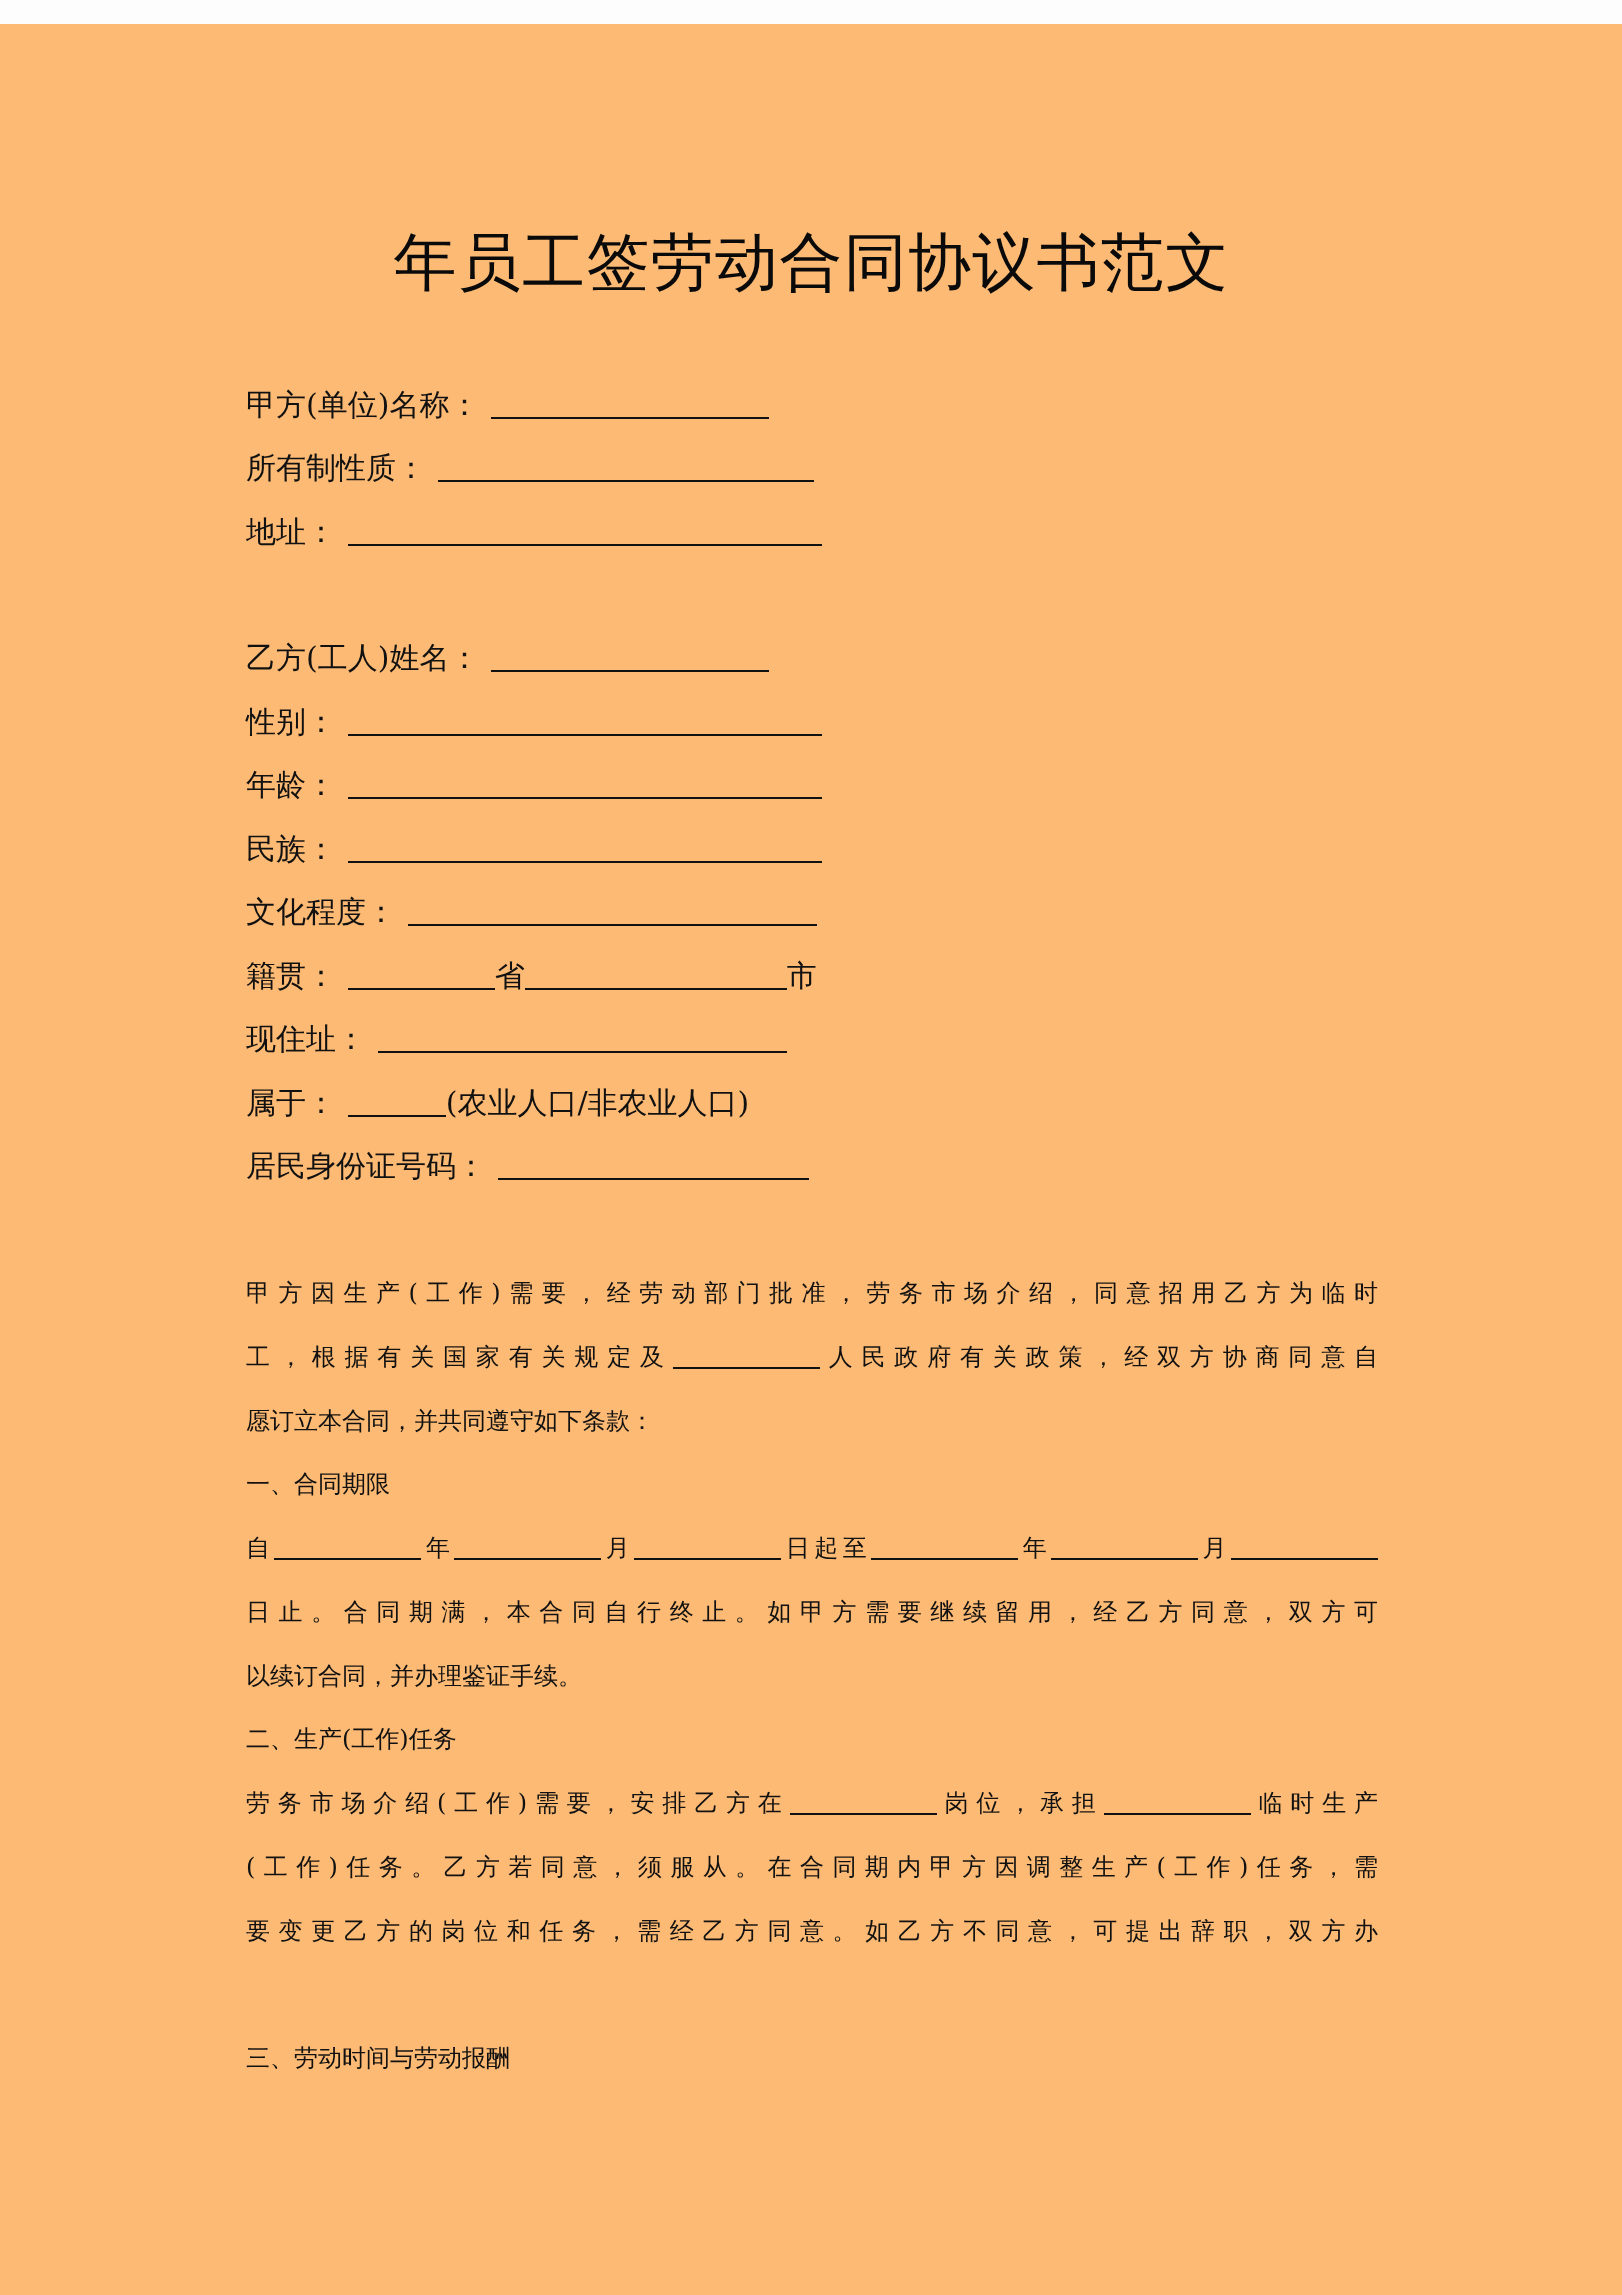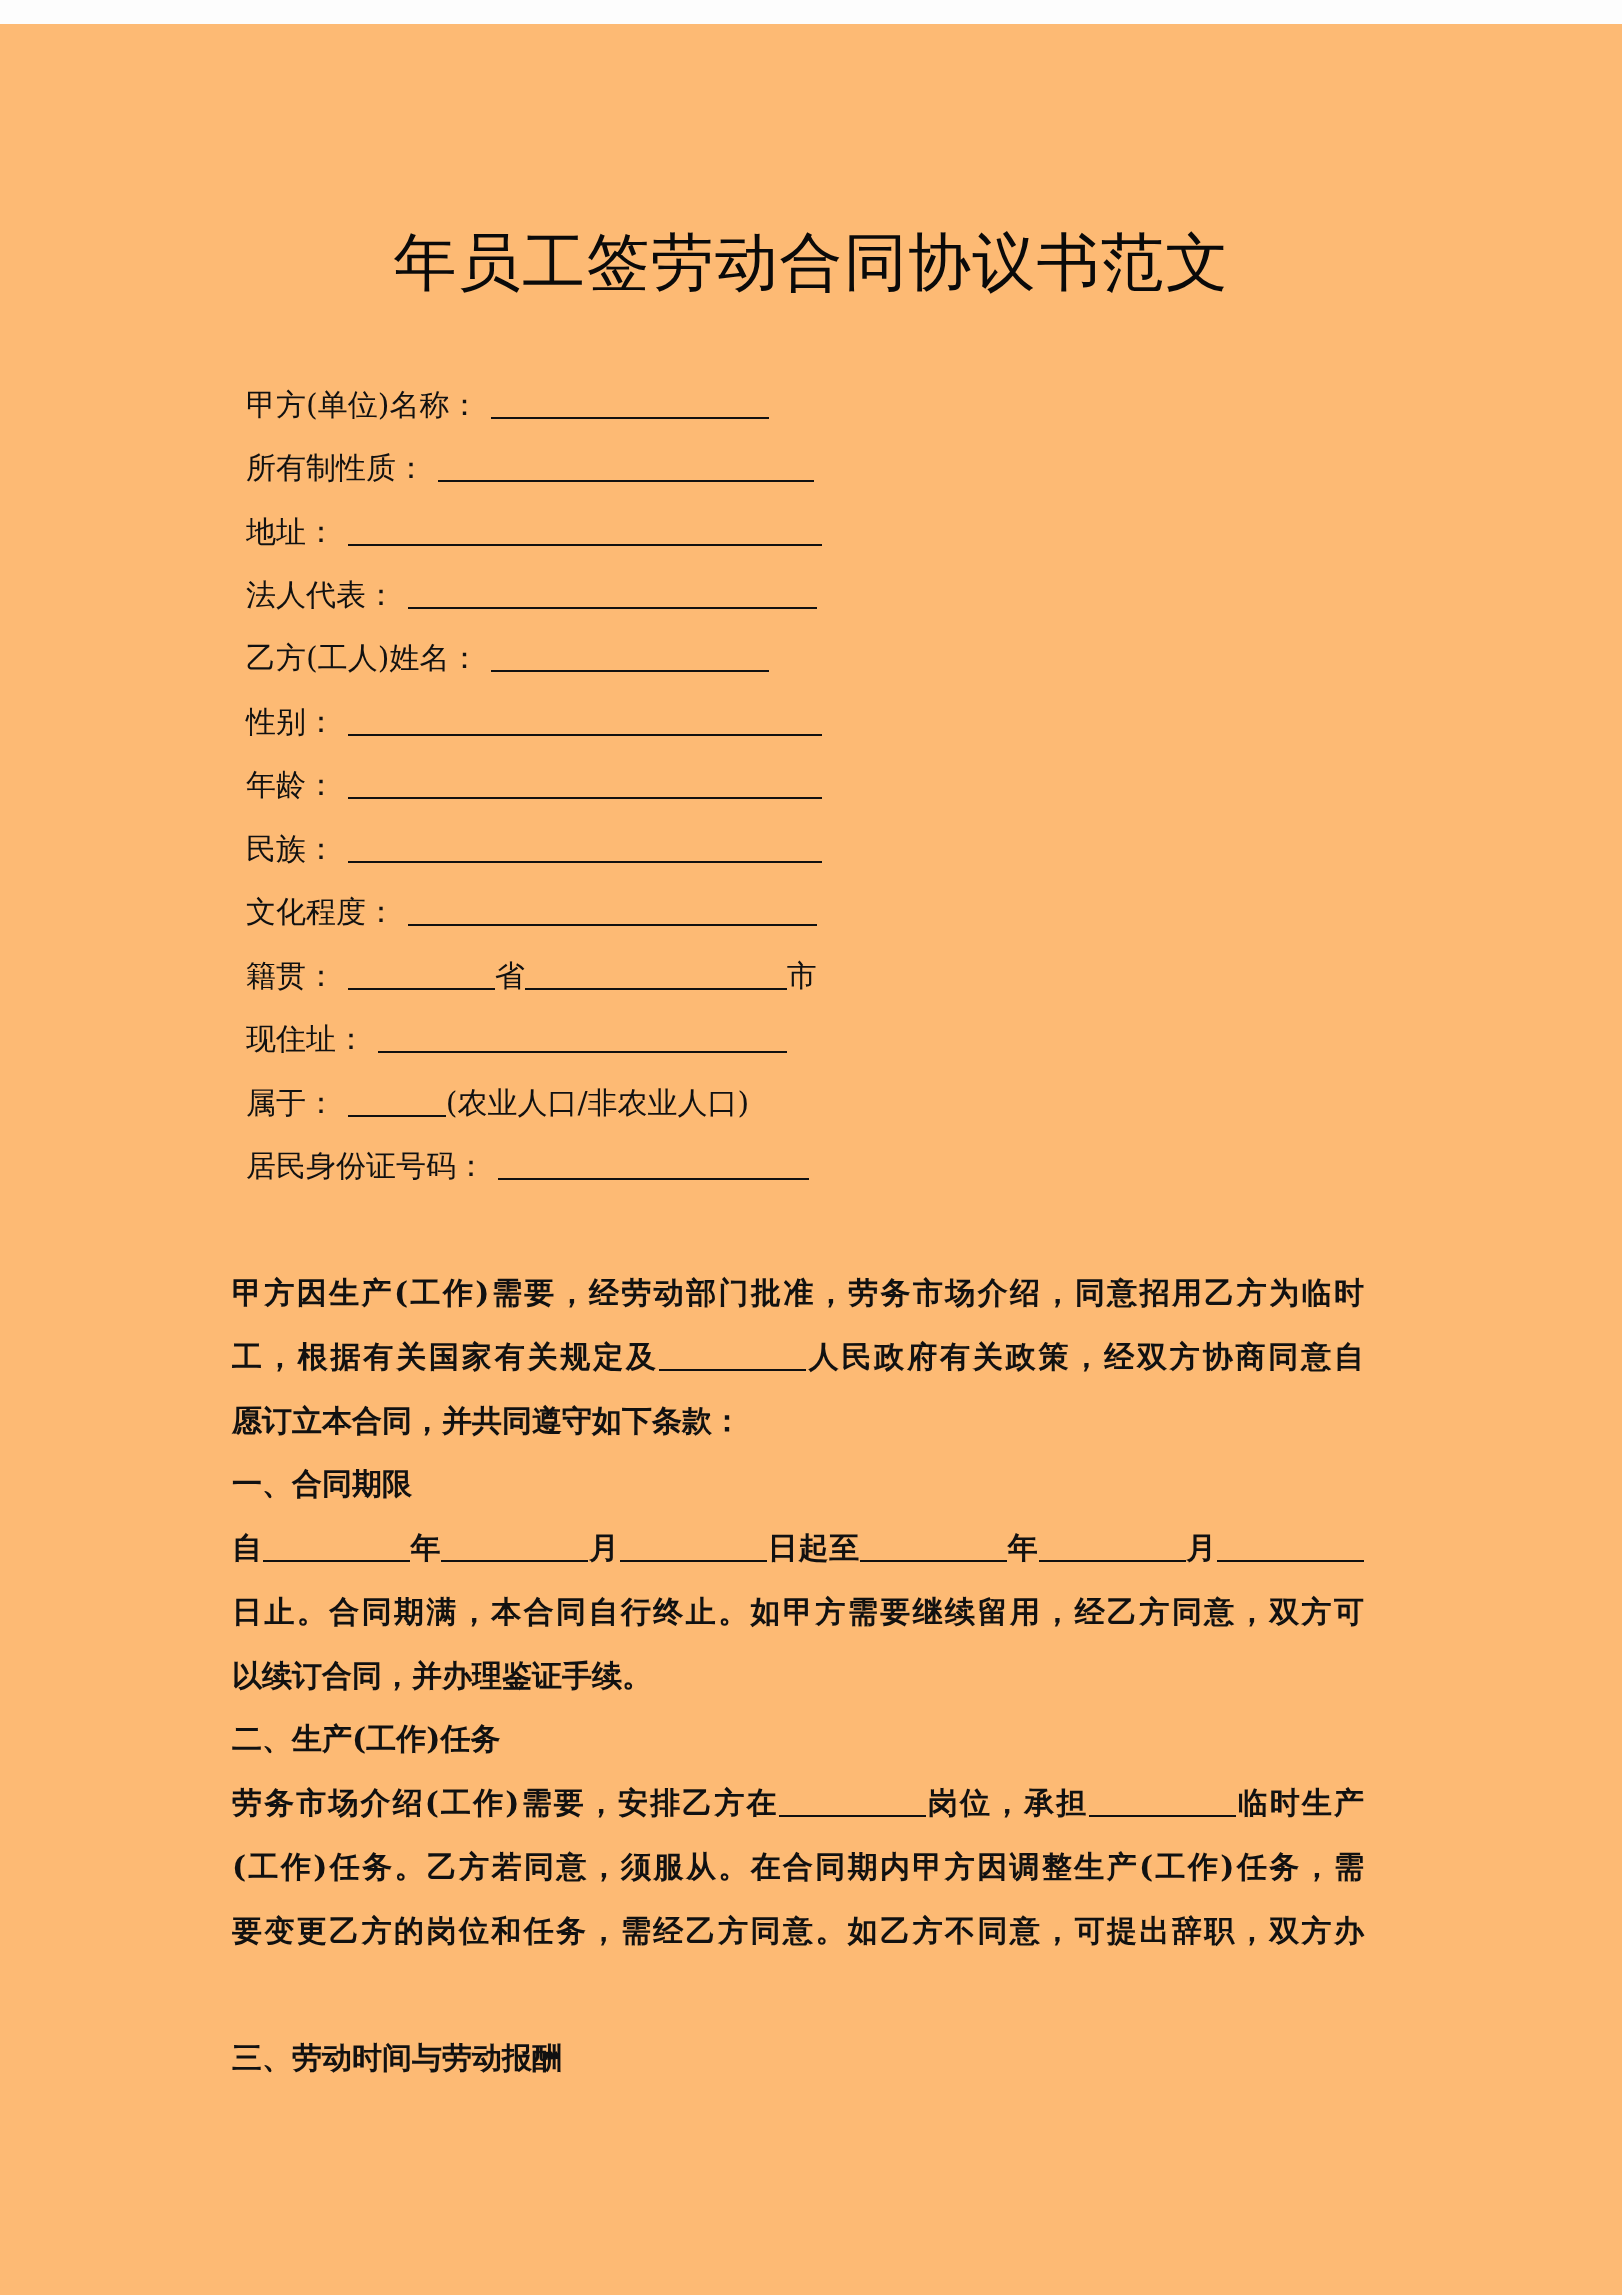--- a/index.html
+++ b/index.html
@@ -46,28 +46,27 @@
     display: inline-block;
     border-bottom: 2px solid #111;
     height: 30px;
     vertical-align: baseline;
     position: relative;
     top: 3.9px;
   }
   .gap { display: inline-block; }
   .para {
     position: absolute;
-    left: 232px;
+    left: 246px;
     width: 1132px;
-    font-size: 30px;
+    font-size: 24px;
     line-height: 64px;
     color: #111;
     text-align: justify;
     text-align-last: left;
-    font-weight: bold;
   }
   .para .row {
     display: block;
     white-space: nowrap;
     height: 64px;
     text-align-last: justify;
   }
   .para .row.last { text-align-last: left; }
 </style>
 </head>
@@ -78,23 +77,20 @@
   <div class="title">年员工签劳动合同协议书范文</div>
 
   <div class="line" style="top:359px">
     <span>甲方(单位)名称：</span><span class="gap" style="width:11.8px"></span><span class="blank" style="width:278px"></span>
   </div>
   <div class="line" style="top:422px">
     <span>所有制性质：</span><span class="gap" style="width:11.8px"></span><span class="blank" style="width:376px"></span>
   </div>
   <div class="line" style="top:486px">
     <span>地址：</span><span class="gap" style="width:11.8px"></span><span class="blank" style="width:474px"></span>
-  </div>
-  <div class="line" style="top:549px">
-    <span>法人代表：</span><span class="gap" style="width:11.8px"></span><span class="blank" style="width:409px"></span>
   </div>
   <div class="line" style="top:612px">
     <span>乙方(工人)姓名：</span><span class="gap" style="width:11.8px"></span><span class="blank" style="width:278px"></span>
   </div>
   <div class="line" style="top:676px">
     <span>性别：</span><span class="gap" style="width:11.8px"></span><span class="blank" style="width:474px"></span>
   </div>
   <div class="line" style="top:739px">
     <span>年龄：</span><span class="gap" style="width:11.8px"></span><span class="blank" style="width:474px"></span>
   </div>

